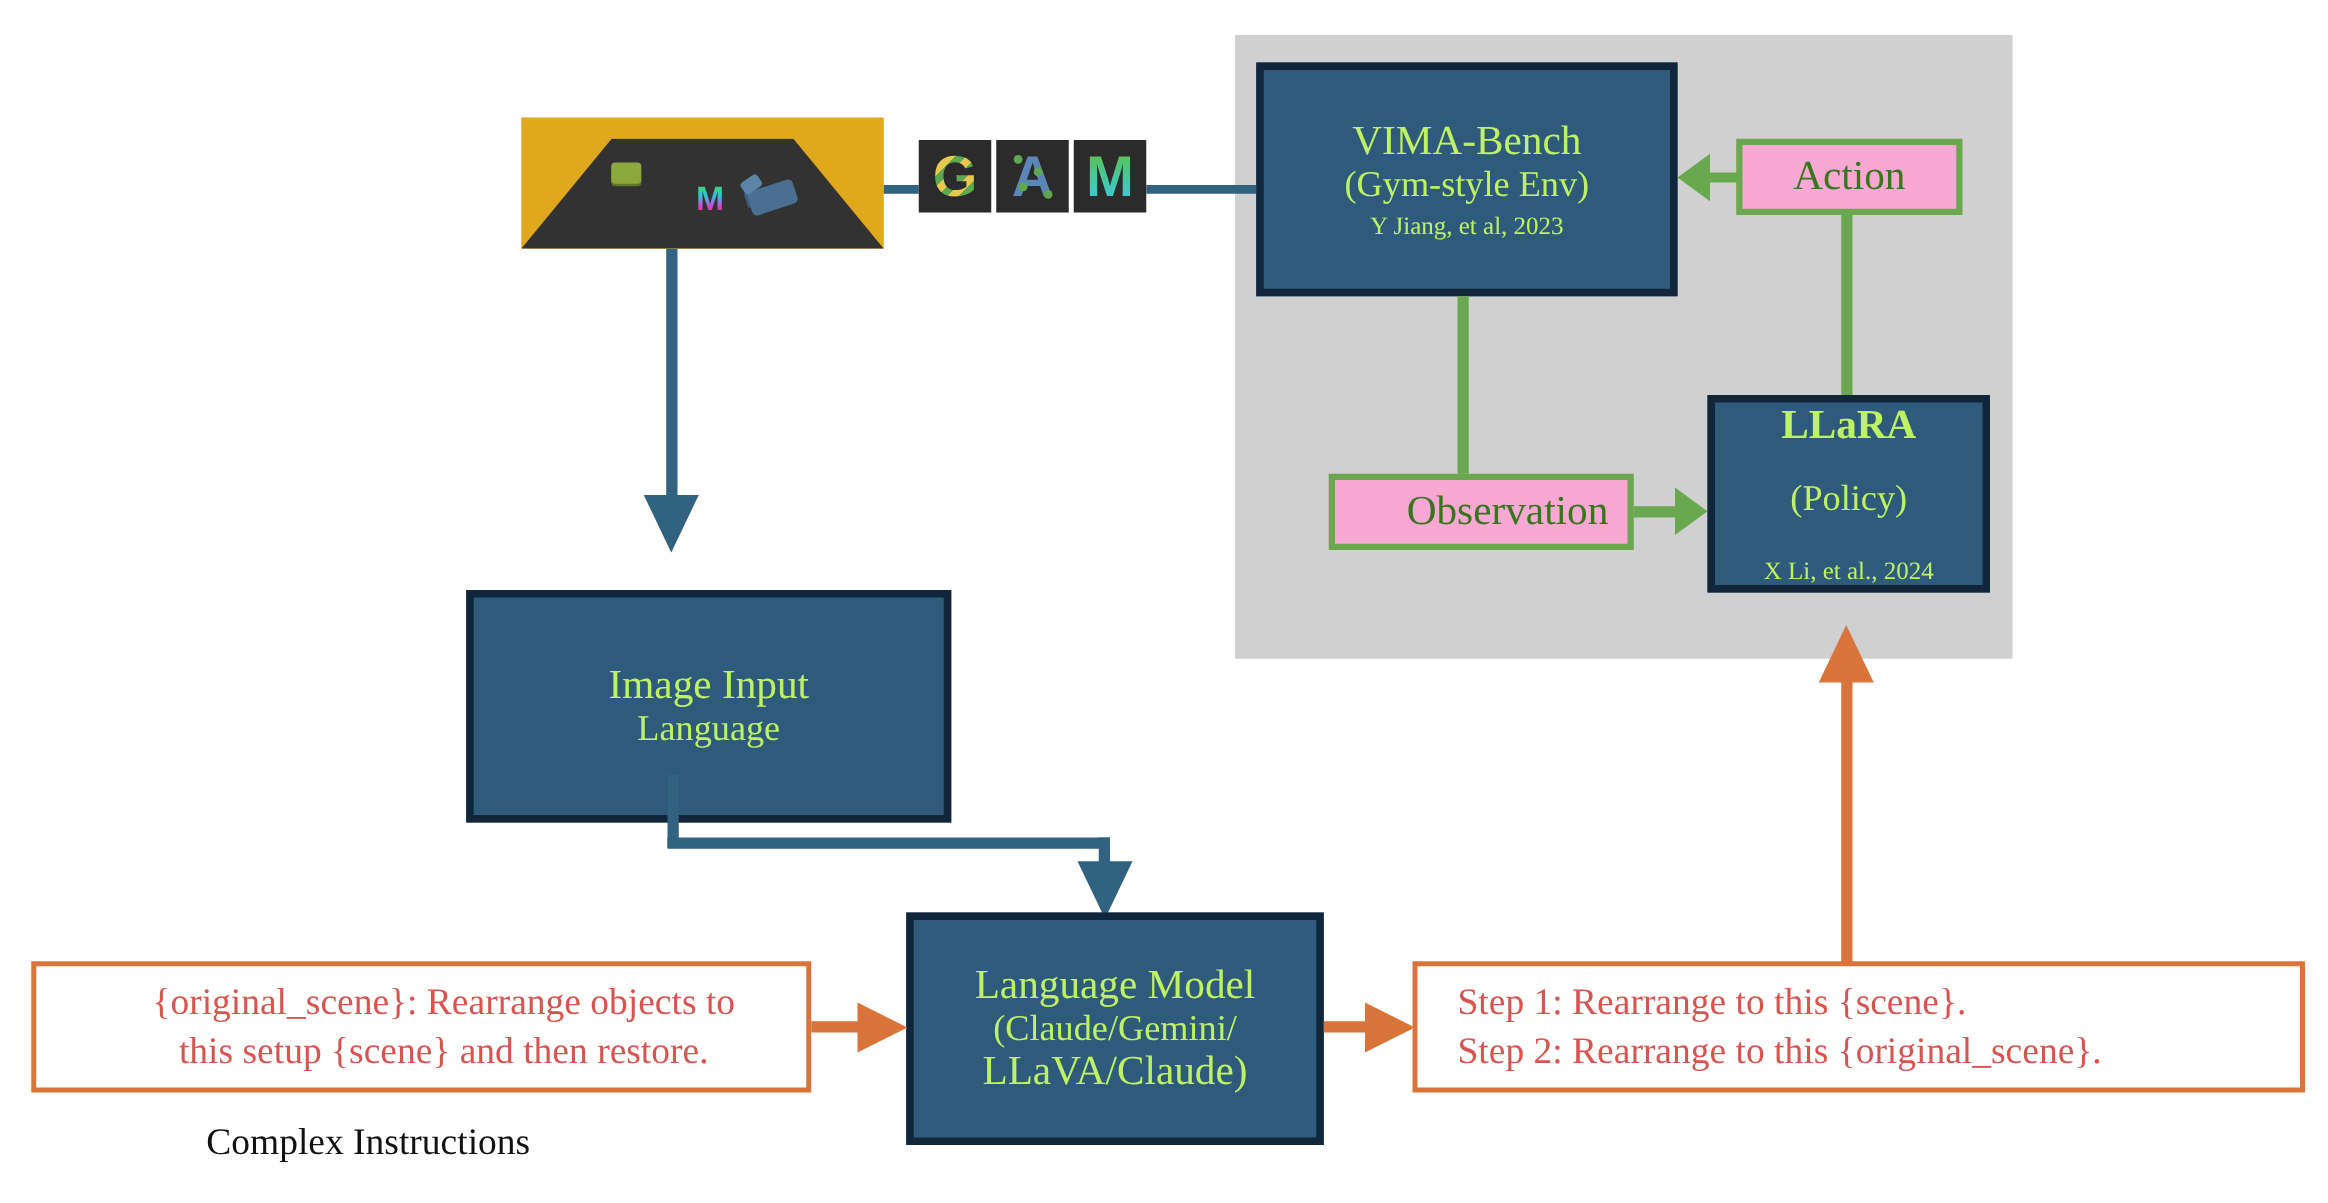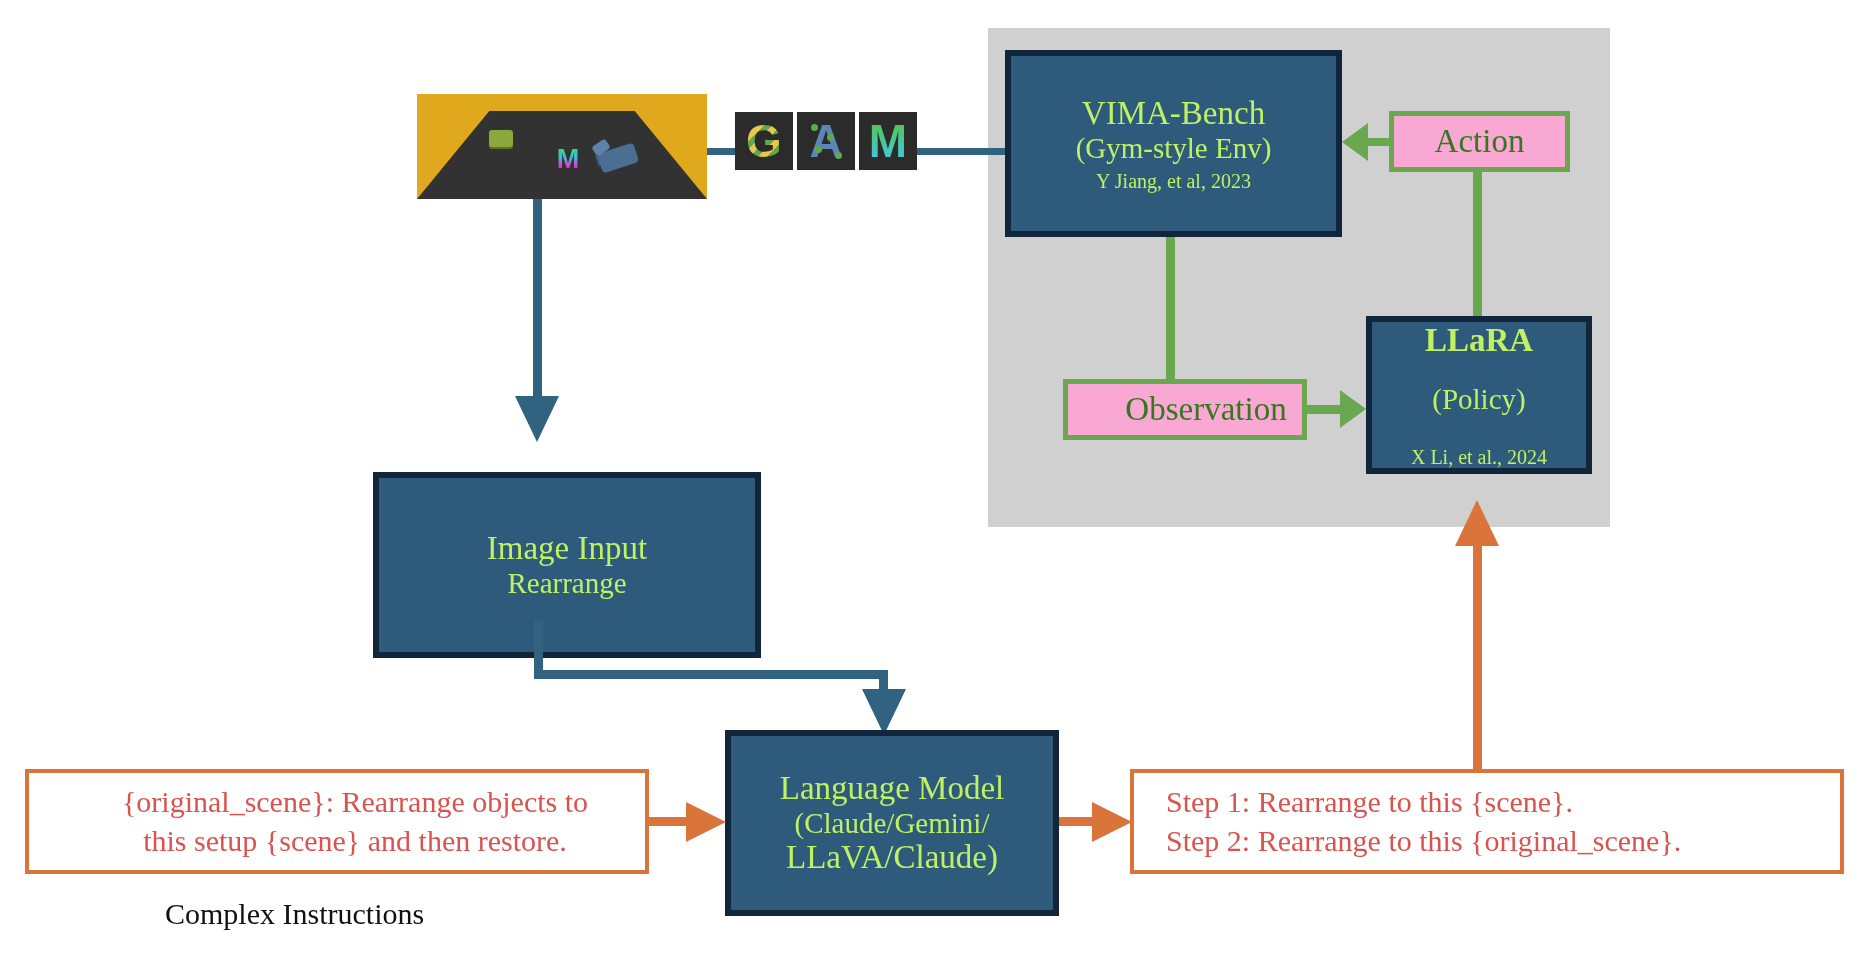--- a/index.html
+++ b/index.html
@@ -152,21 +152,21 @@
     <div class="cite">X Li, et al., 2024</div>
   </div>
 
   <div class="ln blue-ln" style="left:533px;top:199px;width:9px;height:200px;"></div>
   <svg class="arrowhead" style="left:515px;top:396px;width:44px;height:46px;" viewBox="0 0 44 46">
     <polygon points="22,46 0,0 44,0" fill="#31627f"></polygon>
   </svg>
 
   <div class="blue-box abs" style="left:373px;top:452px;width:388px;height:186px;margin-top:20px;">
     <div class="l1">Image Input</div>
-    <div class="l2">Rearrange</div>
+    <div class="l2">Language</div>
   </div>
 
   <div class="ln blue-ln" style="left:534px;top:620px;width:9px;height:58px;"></div>
   <div class="ln blue-ln" style="left:534px;top:670px;width:354px;height:9px;"></div>
   <div class="ln blue-ln" style="left:879px;top:670px;width:9px;height:22px;"></div>
   <svg class="arrowhead" style="left:862px;top:689px;width:44px;height:46px;" viewBox="0 0 44 46">
     <polygon points="22,46 0,0 44,0" fill="#31627f"></polygon>
   </svg>
 
   <div class="blue-box abs" style="left:725px;top:730px;width:334px;height:186px;">

